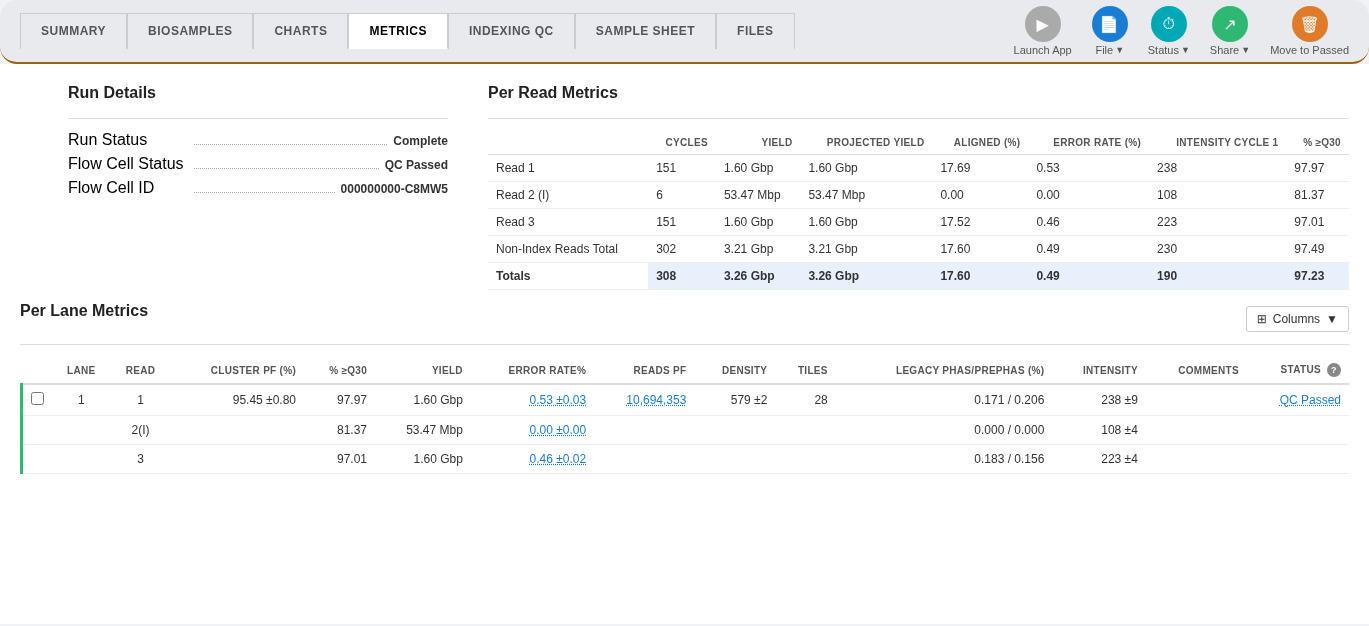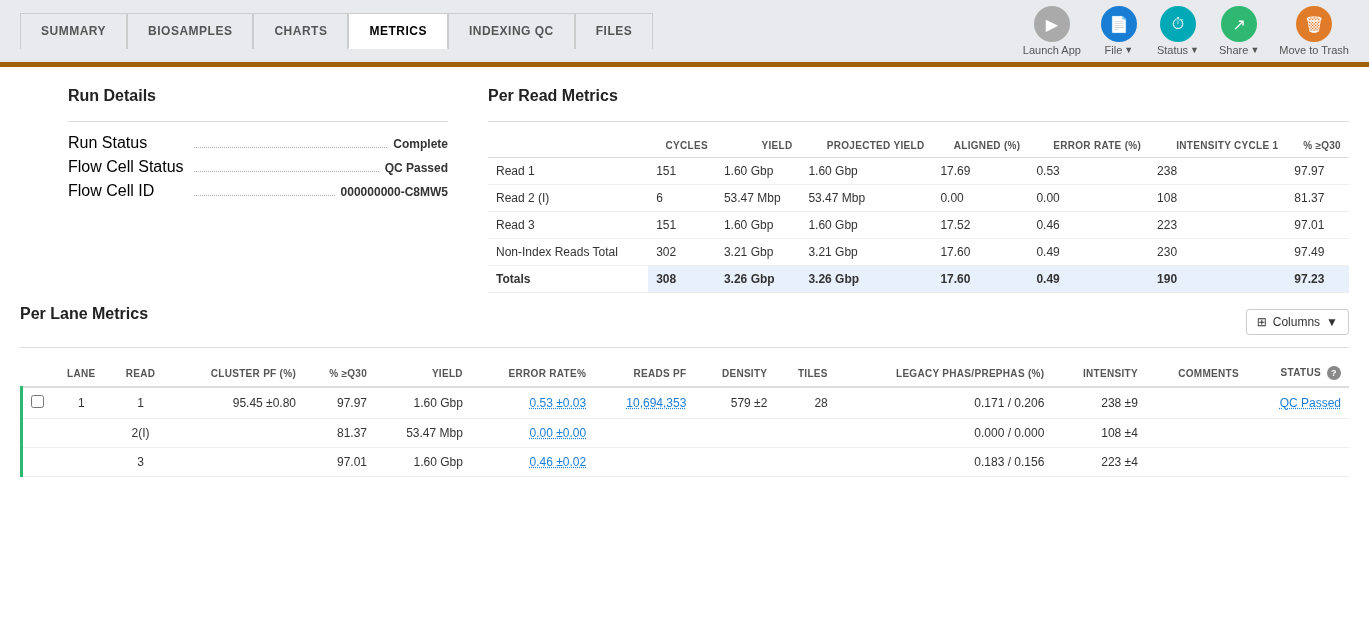--- a/index.html
+++ b/index.html
@@ -1,20 +1,20 @@
 <!DOCTYPE html>
 <html><head>
   <meta charset="utf-8">
   <style>
     * { box-sizing: border-box; margin: 0; padding: 0; }
     body { font-family: Arial, sans-serif; font-size: 12px; background: #f0f2f5; color: #333; }
 
     .top-bar {
       display: flex; align-items: center; justify-content: space-between;
-      background: #e8eaed; padding: 6px 20px; border-bottom: 5px solid #a16207;
+      background: #e8eaed; padding: 6px 20px; border-bottom: 2px solid #a16207; border-radius: 17px;
     }
     .tabs { display: flex; gap: 0; }
     .tab {
       padding: 10px 20px; font-size: 12px; font-weight: 600; letter-spacing: 0.5px;
       cursor: pointer; color: #555; border: 1px solid #ccc; border-bottom: none;
       background: #e8eaed; text-transform: uppercase;
     }
     .tab.active { background: #fff; color: #000; border-bottom: 1px solid #fff; position: relative; z-index: 1; }
 
     .top-actions { display: flex; align-items: center; gap: 20px; }
@@ -85,20 +85,21 @@
 </head>
 <body>
 
 <div class="top-bar">
   <div class="tabs">
     <div class="tab">SUMMARY</div>
     <div class="tab">BIOSAMPLES</div>
     <div class="tab">CHARTS</div>
     <div class="tab active">METRICS</div>
     <div class="tab">INDEXING QC</div>
+    <div class="tab">SAMPLE SHEET</div>
     <div class="tab">FILES</div>
   </div>
   <div class="top-actions">
     <div class="action-item">
       <div class="action-icon gray">▶</div>
       <span class="action-label">Launch App</span>
     </div>
     <div class="action-item">
       <div class="action-icon blue">📄</div>
       <span class="action-label">
@@ -115,21 +116,21 @@
     </div>
     <div class="action-item">
       <div class="action-icon green">↗</div>
       <span class="action-label">
           <span>Share</span> 
           <span class="caret">▼</span>
         </span>
     </div>
     <div class="action-item">
       <div class="action-icon orange">🗑</div>
-      <span class="action-label">Move to Trash</span>
+      <span class="action-label">Move to Passed</span>
     </div>
   </div>
 </div>
 
 <div class="main-content">
   <div class="two-col">
 
     <div class="col-left">
       <div class="section-title">Run Details</div>
       <hr class="section-divider">

